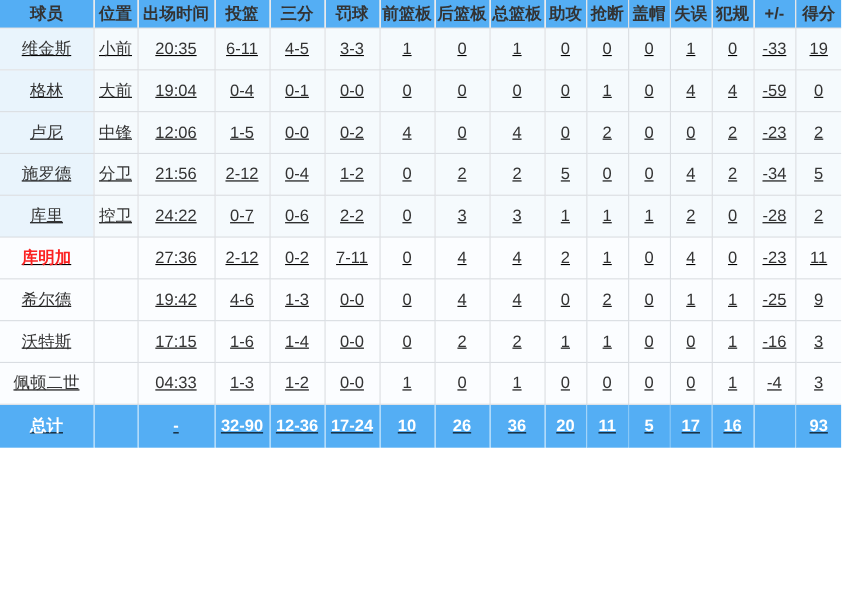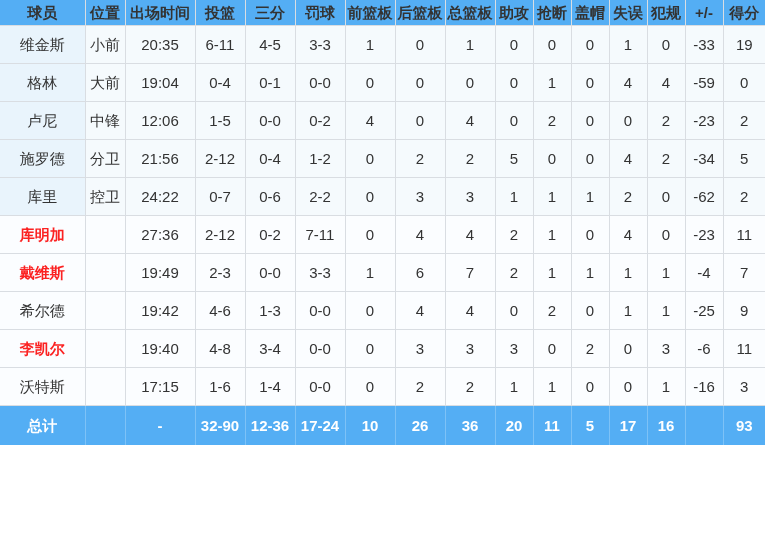--- a/index.html
+++ b/index.html
@@ -45,21 +45,21 @@
     height: 25px;
     line-height: 25px;
     font-size: 15px;
     font-weight: bold;
     border-right: 1px solid #b9dcf8;
     border-bottom: none;
   }
   thead th:last-child { border-right: none; }
 
   
-  tbody tr { height: 37px; }
+  tbody tr { height: 37px; text-decoration: underline; }
   tbody td { background: #f5fafd; height: 37px; line-height: 37px; }
 
   td.pname {
     background: #e9f4fc;
     font-size: 15px;
     color: #333333;
   }
   tr.white-name td.pname { background: #fbfdff; }
   tr.white-name td { background: #fbfdff; }
 
@@ -201,21 +201,21 @@
           <td>0-6</td>
           <td>2-2</td>
           <td>0</td>
           <td>3</td>
           <td>3</td>
           <td>1</td>
           <td>1</td>
           <td>1</td>
           <td>2</td>
           <td>0</td>
-          <td>-62</td>
+          <td>-28</td>
           <td>2</td>
         </tr>
         <tr class="white-name">
           <td class="pname red">库明加</td>
           <td></td>
           <td>27:36</td>
           <td>2-12</td>
           <td>0-2</td>
           <td>7-11</td>
           <td>0</td>
@@ -223,89 +223,71 @@
           <td>4</td>
           <td>2</td>
           <td>1</td>
           <td>0</td>
           <td>4</td>
           <td>0</td>
           <td>-23</td>
           <td>11</td>
         </tr>
         <tr class="white-name">
-          <td class="pname red">戴维斯</td>
-          <td></td>
-          <td>19:49</td>
-          <td>2-3</td>
-          <td>0-0</td>
-          <td>3-3</td>
-          <td>1</td>
-          <td>6</td>
-          <td>7</td>
-          <td>2</td>
-          <td>1</td>
-          <td>1</td>
-          <td>1</td>
-          <td>1</td>
-          <td>-4</td>
-          <td>7</td>
-        </tr>
-        <tr class="white-name">
           <td class="pname">希尔德</td>
           <td></td>
           <td>19:42</td>
           <td>4-6</td>
           <td>1-3</td>
           <td>0-0</td>
           <td>0</td>
           <td>4</td>
           <td>4</td>
           <td>0</td>
           <td>2</td>
           <td>0</td>
           <td>1</td>
           <td>1</td>
           <td>-25</td>
           <td>9</td>
         </tr>
         <tr class="white-name">
-          <td class="pname red">李凯尔</td>
-          <td></td>
-          <td>19:40</td>
-          <td>4-8</td>
-          <td>3-4</td>
-          <td>0-0</td>
-          <td>0</td>
-          <td>3</td>
-          <td>3</td>
-          <td>3</td>
-          <td>0</td>
-          <td>2</td>
-          <td>0</td>
-          <td>3</td>
-          <td>-6</td>
-          <td>11</td>
-        </tr>
-        <tr class="white-name">
           <td class="pname">沃特斯</td>
           <td></td>
           <td>17:15</td>
           <td>1-6</td>
           <td>1-4</td>
           <td>0-0</td>
           <td>0</td>
           <td>2</td>
           <td>2</td>
           <td>1</td>
           <td>1</td>
           <td>0</td>
           <td>0</td>
           <td>1</td>
           <td>-16</td>
+          <td>3</td>
+        </tr>
+        <tr class="white-name">
+          <td class="pname">佩顿二世</td>
+          <td></td>
+          <td>04:33</td>
+          <td>1-3</td>
+          <td>1-2</td>
+          <td>0-0</td>
+          <td>1</td>
+          <td>0</td>
+          <td>1</td>
+          <td>0</td>
+          <td>0</td>
+          <td>0</td>
+          <td>0</td>
+          <td>1</td>
+          <td>-4</td>
           <td>3</td>
         </tr>
         <tr class="total">
           <td>总计</td>
           <td></td>
           <td>-</td>
           <td>32-90</td>
           <td>12-36</td>
           <td>17-24</td>
           <td>10</td>

